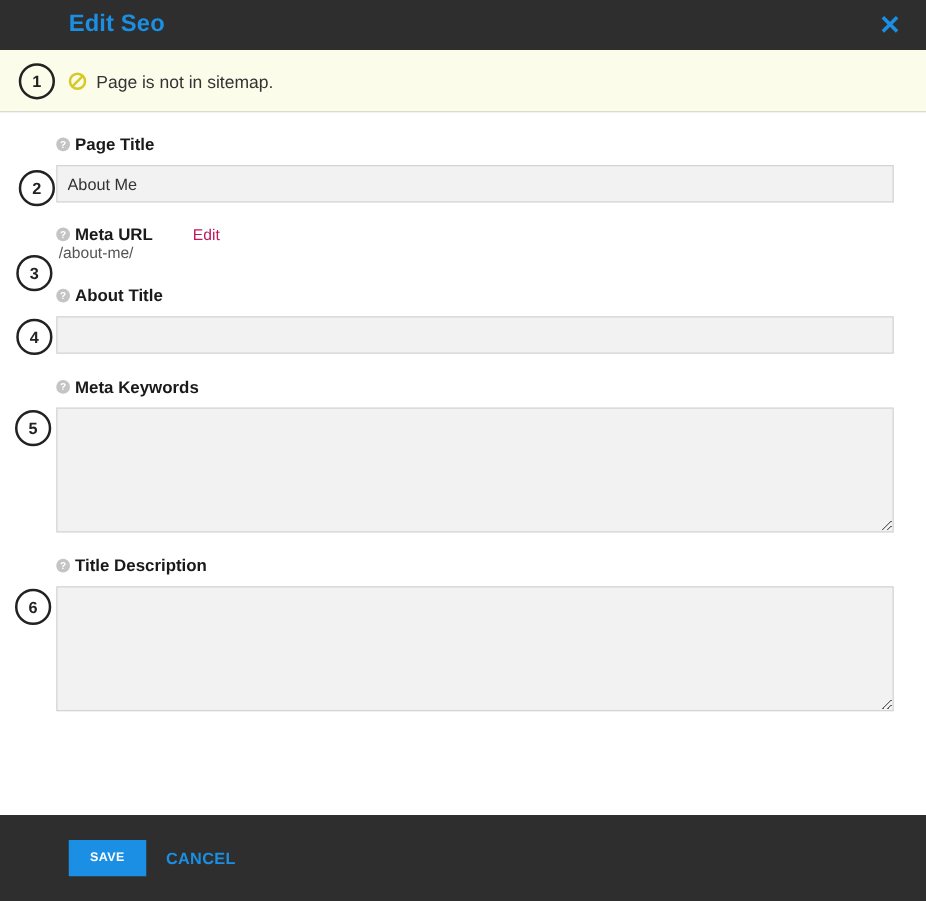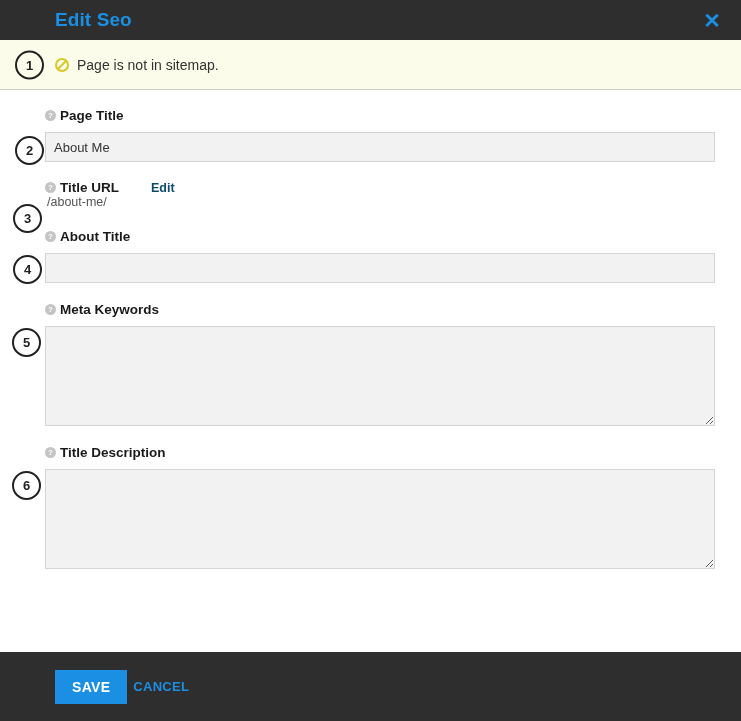--- a/index.html
+++ b/index.html
@@ -125,23 +125,23 @@
     font-weight: bold;
     display: inline-flex;
     align-items: center;
     justify-content: center;
     margin-right: 4px;
     flex: 0 0 auto;
     line-height: 1;
     font-family: "Liberation Sans", sans-serif;
   }
   .edit-link {
-    color: #0c4a6e;
+    color: #be185d;
     font-size: 12.5px;
-    font-weight: bold;
+    font-weight: normal;
     text-decoration: none;
     margin-left: 32px;
     cursor: pointer;
   }
 
   .text-input {
     width: 100%;
     height: 30px;
     background: #f2f2f2;
     border: 1px solid #d4d4d4;
@@ -196,34 +196,34 @@
     background: #2e2e2e;
     display: flex;
     align-items: center;
     flex: 0 0 auto;
     padding-left: 55px;
   }
   .save-btn {
     background: #1a8fe3;
     color: #ffffff;
     border: none;
-    font-size: 14px;
+    font-size: 10px;
     font-weight: bold;
     padding: 9px 17px;
     cursor: pointer;
     font-family: "Liberation Sans", sans-serif;
     letter-spacing: 0.3px;
   }
   .cancel-btn {
     background: transparent;
     border: none;
     color: #1a8fe3;
     font-size: 13px;
     font-weight: bold;
-    margin-left: 6px;
+    margin-left: 16px;
     cursor: pointer;
     font-family: "Liberation Sans", sans-serif;
     letter-spacing: 0.3px;
     padding: 0;
   }
 </style>
 </head>
 <body>
 
 <div class="modal">
@@ -247,21 +247,21 @@
         <span class="help-icon">?</span>
         <span>Page Title</span>
       </label>
       <input class="text-input" type="text" style="margin-top: 9px;" value="About Me">
     </div>
 
     <div class="field-group" style="margin-top:18px;">
       <div class="badge" style="left:-32px; top:24px;">3</div>
       <label class="field-label">
         <span class="help-icon">?</span>
-        <span>Title URL</span>
+        <span>Meta URL</span>
         <a class="edit-link">Edit</a>
       </label>
       <div class="url-value" style="">/about-me/</div>
     </div>
 
     <div class="field-group" style="margin-top:20px;">
       <div class="badge" style="left:-32px; top:26px;">4</div>
       <label class="field-label">
         <span class="help-icon">?</span>
         <span>About Title</span>

